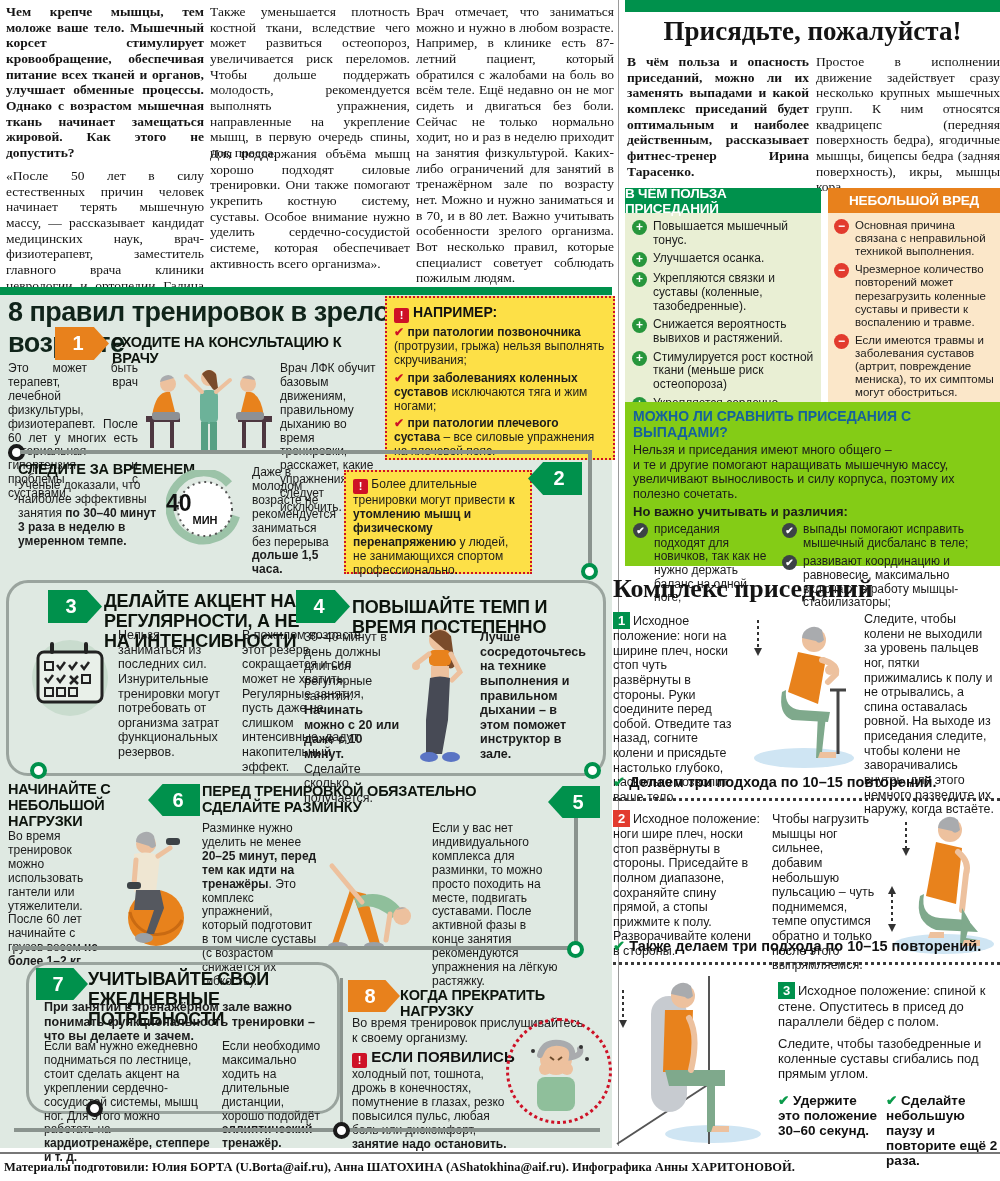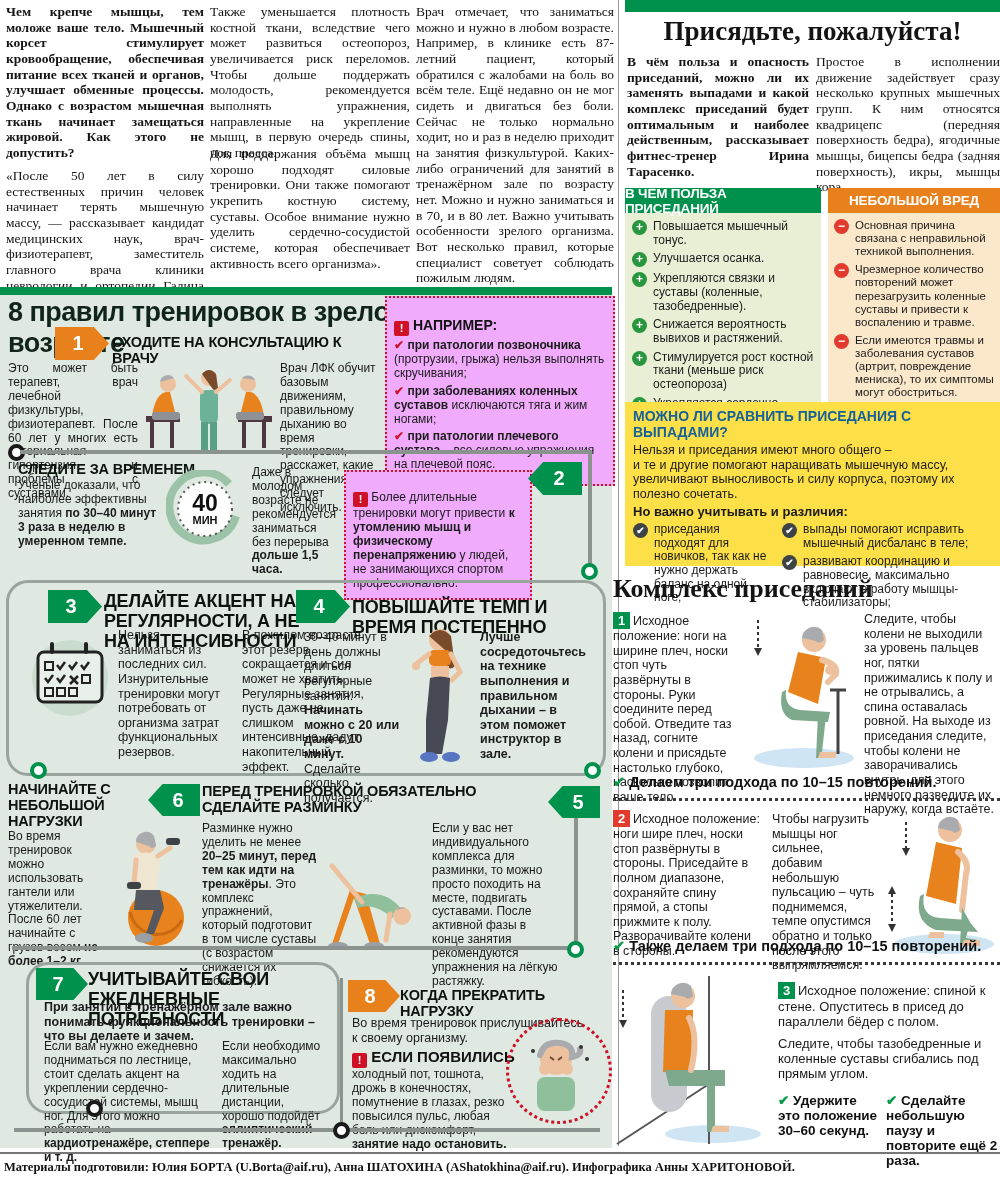--- a/index.html
+++ b/index.html
@@ -14,21 +14,21 @@
   .rtitle{font-weight:bold;font-size:18px;line-height:1.1;color:#0d140d;letter-spacing:-.2px}
   .t12{font-size:12px;line-height:1.16;color:#1b1b1b}
   .t125{font-size:12.5px;line-height:1.17;color:#1b1b1b}
   .badge{color:#fff;font-weight:bold;font-size:20px;display:flex;align-items:center;justify-content:center}
   .pr{clip-path:polygon(0 0,72% 0,100% 50%,72% 100%,0 100%);padding-right:8px}
   .pl{clip-path:polygon(28% 0,100% 0,100% 100%,28% 100%,0 50%);padding-left:8px}
   .gbg{background:#00914c}.obg{background:#e8811c}
   .ring{width:9px;height:9px;border-radius:50%;background:#fff;border:4px solid #1a1a1a}
   .ring.g{border-color:#00914c}
   .tline{background:#8a938e}
-  .alertbox{border:2px dotted #ce1126;background:#f0abfc;padding:19px 7px}
+  .alertbox{border:2px dotted #ce1126;background:#fde047;padding:6px 7px}
   .bang{display:inline-block;width:15px;height:15px;background:#ce1126;color:#fff;font-weight:bold;font-size:11px;line-height:15px;text-align:center;border-radius:2px;vertical-align:-2px}
   .redchk{color:#ce1126;font-weight:bold}
   .chk{color:#0a9a4a;font-weight:bold}
   .panelb{border:3px solid #9aa49e;border-radius:22px}
   .boxhdr{color:#fff;font-weight:bold;font-size:13.5px;display:flex;align-items:center;letter-spacing:-.2px}
   .sicon{width:15px;height:15px;border-radius:50%;color:#fff;font-size:12px;font-weight:bold;line-height:15px;text-align:center;flex:0 0 15px}
   .plus{background:#27963c}
   .minus{background:#e23b2e}
   .bluechk{background:#3c4246;font-size:10px}
   .item{display:flex;gap:6px;margin-bottom:5px;font-size:12px;line-height:1.14;color:#1b1b1b}
@@ -96,21 +96,21 @@
   <div class="abs tline" style="left:588px;top:450px;width:4px;height:116px"></div>
   <div class="abs ring g" style="left:581px;top:563px"></div>
 
   <div class="abs rtitle" style="left:18px;top:462px;width:200px;font-size:14.5px">СЛЕДИТЕ ЗА ВРЕМЕНЕМ</div>
   <div class="abs t12" style="left:18px;top:479px;width:142px"><span>Учёные доказали, что наиболее эффективны занятия </span><span class="b">по 30–40 минут 3 раза в неделю в умеренном темпе.</span></div>
   <div class="abs" style="left:166px;top:470px;width:78px;height:78px">
     <svg width="78" height="78" viewBox="0 0 78 78">
       <path d="M63 14 A34 34 0 1 0 70 46" fill="none" stroke="#9cc3a8" stroke-width="8"></path>
       <circle cx="39" cy="39" r="27" fill="#fff" stroke="#555" stroke-width="2" stroke-dasharray="2 4"></circle>
     </svg>
-    <div class="abs" style="left:0;top:20px;width:78px;text-align:center;font-size:23px;font-weight:bold;color:#111">40</div>
+    <div class="abs" style="left:0;top:20px;width:78px;text-align:left;font-size:23px;font-weight:bold;color:#111">40</div>
     <div class="abs" style="left:0;top:44px;width:78px;text-align:center;font-size:11px;font-weight:bold;color:#111">МИН</div>
   </div>
   <div class="abs t12" style="left:252px;top:466px;width:86px"><span>Даже в молодом возрасте не рекомендуется заниматься без перерыва </span><span class="b">дольше 1,5 часа.</span></div>
   <div class="abs alertbox" style="left:344px;top:470px;width:170px;height:88px">
     <div class="t12"><span class="bang">!</span> <span>Более длительные тренировки могут привести </span><span class="b">к утомлению мышц и физическому перенапряжению</span><span> у людей, не занимающихся спортом профессионально.</span></div>
   </div>
   <div class="abs badge pl gbg" style="left:528px;top:462px;width:46px;height:33px">2</div>
 
   <div class="abs panelb" style="left:6px;top:580px;width:594px;height:190px"></div>
   <div class="abs ring g" style="left:30px;top:762px"></div>
@@ -275,21 +275,21 @@
           <span class="sicon minus">−</span>
           <span>Чрезмерное количество повторений может перезагрузить коленные суставы и привести к воспалению и травме.</span>
         </div>
       <div class="item" style="font-size:11.5px">
           <span class="sicon minus">−</span>
           <span>Если имеются травмы и заболевания суставов (артрит, повреждение мениска), то их симптомы могут обостриться.</span>
         </div>
     </div>
   </div>
 
-  <div class="abs" style="left:625px;top:402px;width:375px;height:164px;background:#fde047;padding:6px 8px;box-sizing:border-box">
+  <div class="abs" style="left:625px;top:402px;width:375px;height:164px;background:#84cc16;padding:6px 8px;box-sizing:border-box">
     <div style="font-size:14px;font-weight:bold;color:#16619c;margin-bottom:3px">МОЖНО ЛИ СРАВНИТЬ ПРИСЕДАНИЯ С ВЫПАДАМИ?</div>
     <div class="t12" style="font-size:12.5px">Нельзя и приседания имеют много общего –</div>
     <div class="t12" style="font-size:12.5px;margin-bottom:3px">и те и другие помогают наращивать мышечную массу, увеличивают выносливость и силу корпуса, поэтому их полезно сочетать.</div>
     <div class="t12 b" style="font-size:13px;margin-bottom:4px">Но важно учитывать и различия:</div>
     <div style="display:flex;gap:14px">
       <div style="width:135px">
         <div class="item">
             <span class="sicon bluechk">✔</span>
             <span>приседания подходят для новичков, так как не нужно держать баланс на одной ноге;</span>
           </div>

